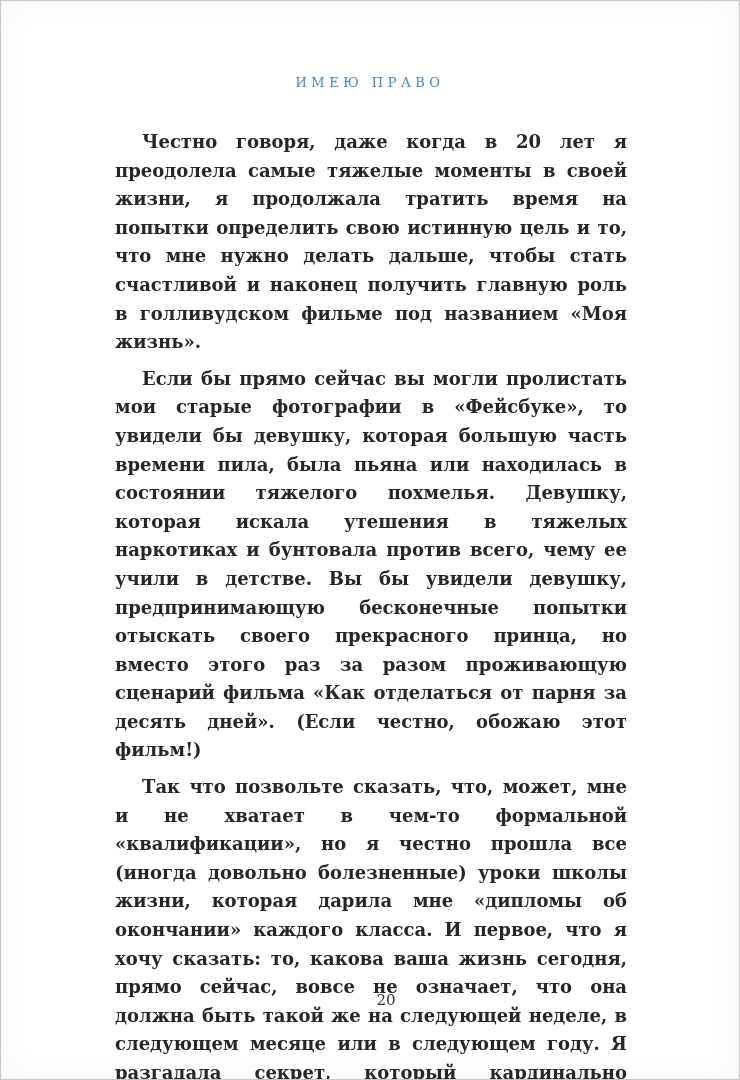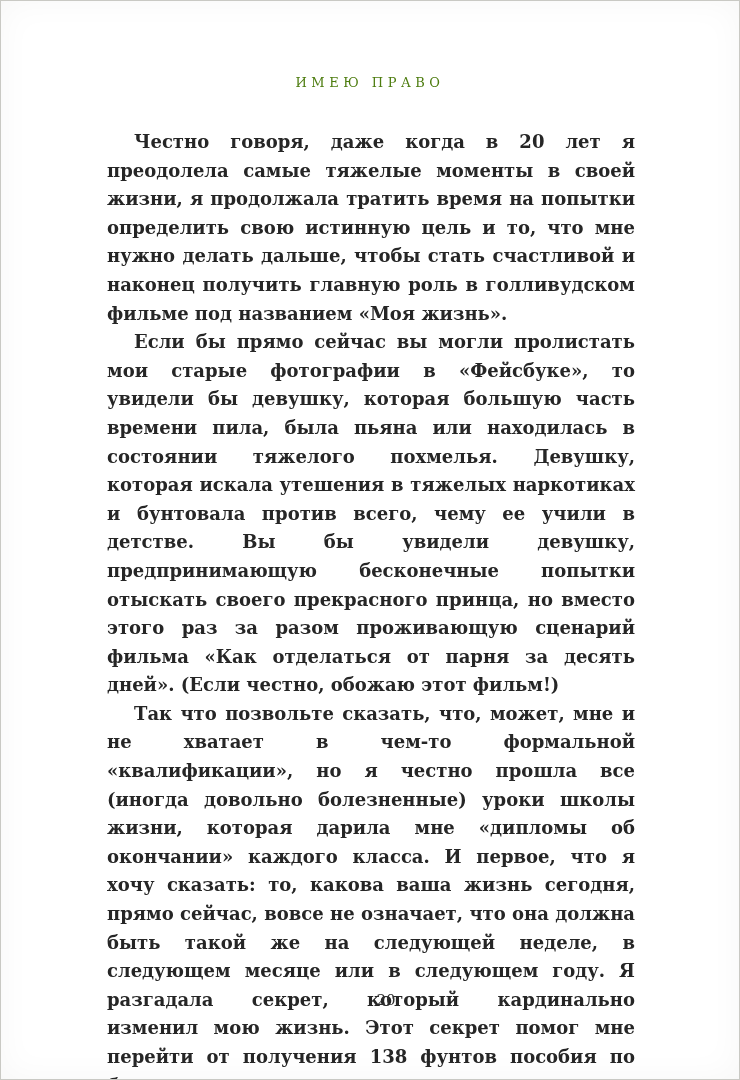--- a/index.html
+++ b/index.html
@@ -17,34 +17,34 @@
     box-sizing: border-box;
     border: 1px solid #c9c9c4;
     box-shadow: inset 0 0 35px rgba(0,0,0,0.035);
     overflow: hidden;
   }
   .running-header {
     padding-top: 74px;
     text-align: center;
     font-size: 13px;
     letter-spacing: 4.5px;
-    color: #4d7c0f;
+    color: #3b82f6;
     font-weight: normal;
   }
   .body-text {
     margin: 38px 104px 0 106px;
     font-size: 18px;
     line-height: 28.6px;
     color: #262626;
     text-align: justify;
     font-weight: bold;
     -webkit-font-smoothing: antialiased;
   }
   .body-text p {
-    margin: 0;
+    margin: 8px;
     padding: 0;
     text-indent: 27px;
   }
   .page-number {
     position: absolute;
     bottom: 70px;
     left: 16px;
     width: 100%;
     text-align: center;
     font-size: 15px;

